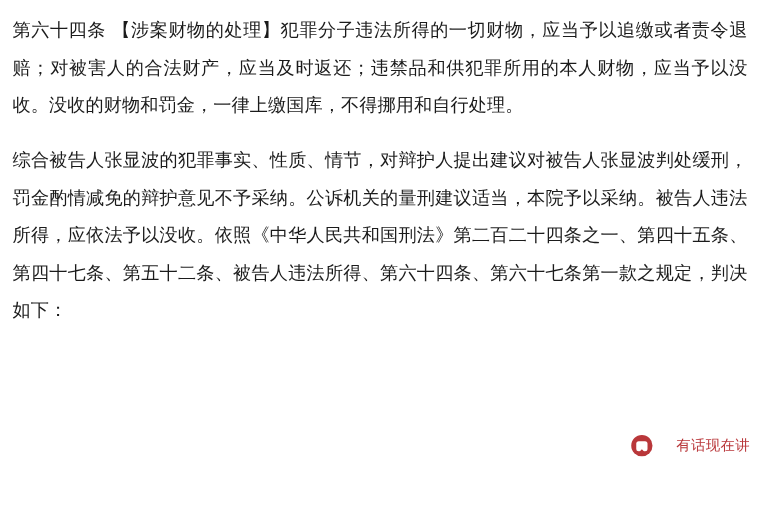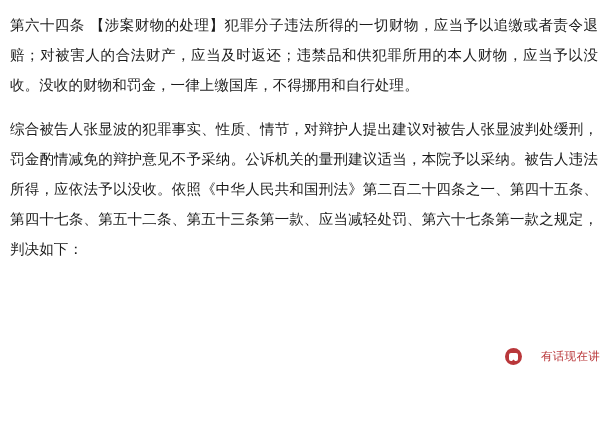--- a/index.html
+++ b/index.html
@@ -77,20 +77,20 @@
   }
 </style>
 </head>
 <body>
 
 <div class="page">
 
   <p class="para p1">第六十四条  【涉案财物的处理】犯罪分子违法所得的一切财物，应当予以追缴或者责令退赔；对被害人的合法财产，应当及时返还；违禁品和供犯罪所用的本人财物，应当予以没收。没收的财物和罚金，一律上缴国库，不得挪用和自行处理。</p>
 
 
-  <p class="para p3">综合被告人张显波的犯罪事实、性质、情节，对辩护人提出建议对被告人张显波判处缓刑，罚金酌情减免的辩护意见不予采纳。公诉机关的量刑建议适当，本院予以采纳。被告人违法所得，应依法予以没收。依照《中华人民共和国刑法》第二百二十四条之一、第四十五条、第四十七条、第五十二条、第五十三条第一款、应当减轻处罚、第六十七条第一款之规定，判决如下：</p>
+  <p class="para p3">综合被告人张显波的犯罪事实、性质、情节，对辩护人提出建议对被告人张显波判处缓刑，罚金酌情减免的辩护意见不予采纳。公诉机关的量刑建议适当，本院予以采纳。被告人违法所得，应依法予以没收。依照《中华人民共和国刑法》第二百二十四条之一、第四十五条、第四十七条、第五十二条、被告人违法所得、第六十四条、第六十七条第一款之规定，判决如下：</p>
 
   <div class="watermark">
     <span class="wm-logo"></span>
     <span class="wm-text">有话现在讲</span>
   </div>
 
 </div>
 
 </body></html>

